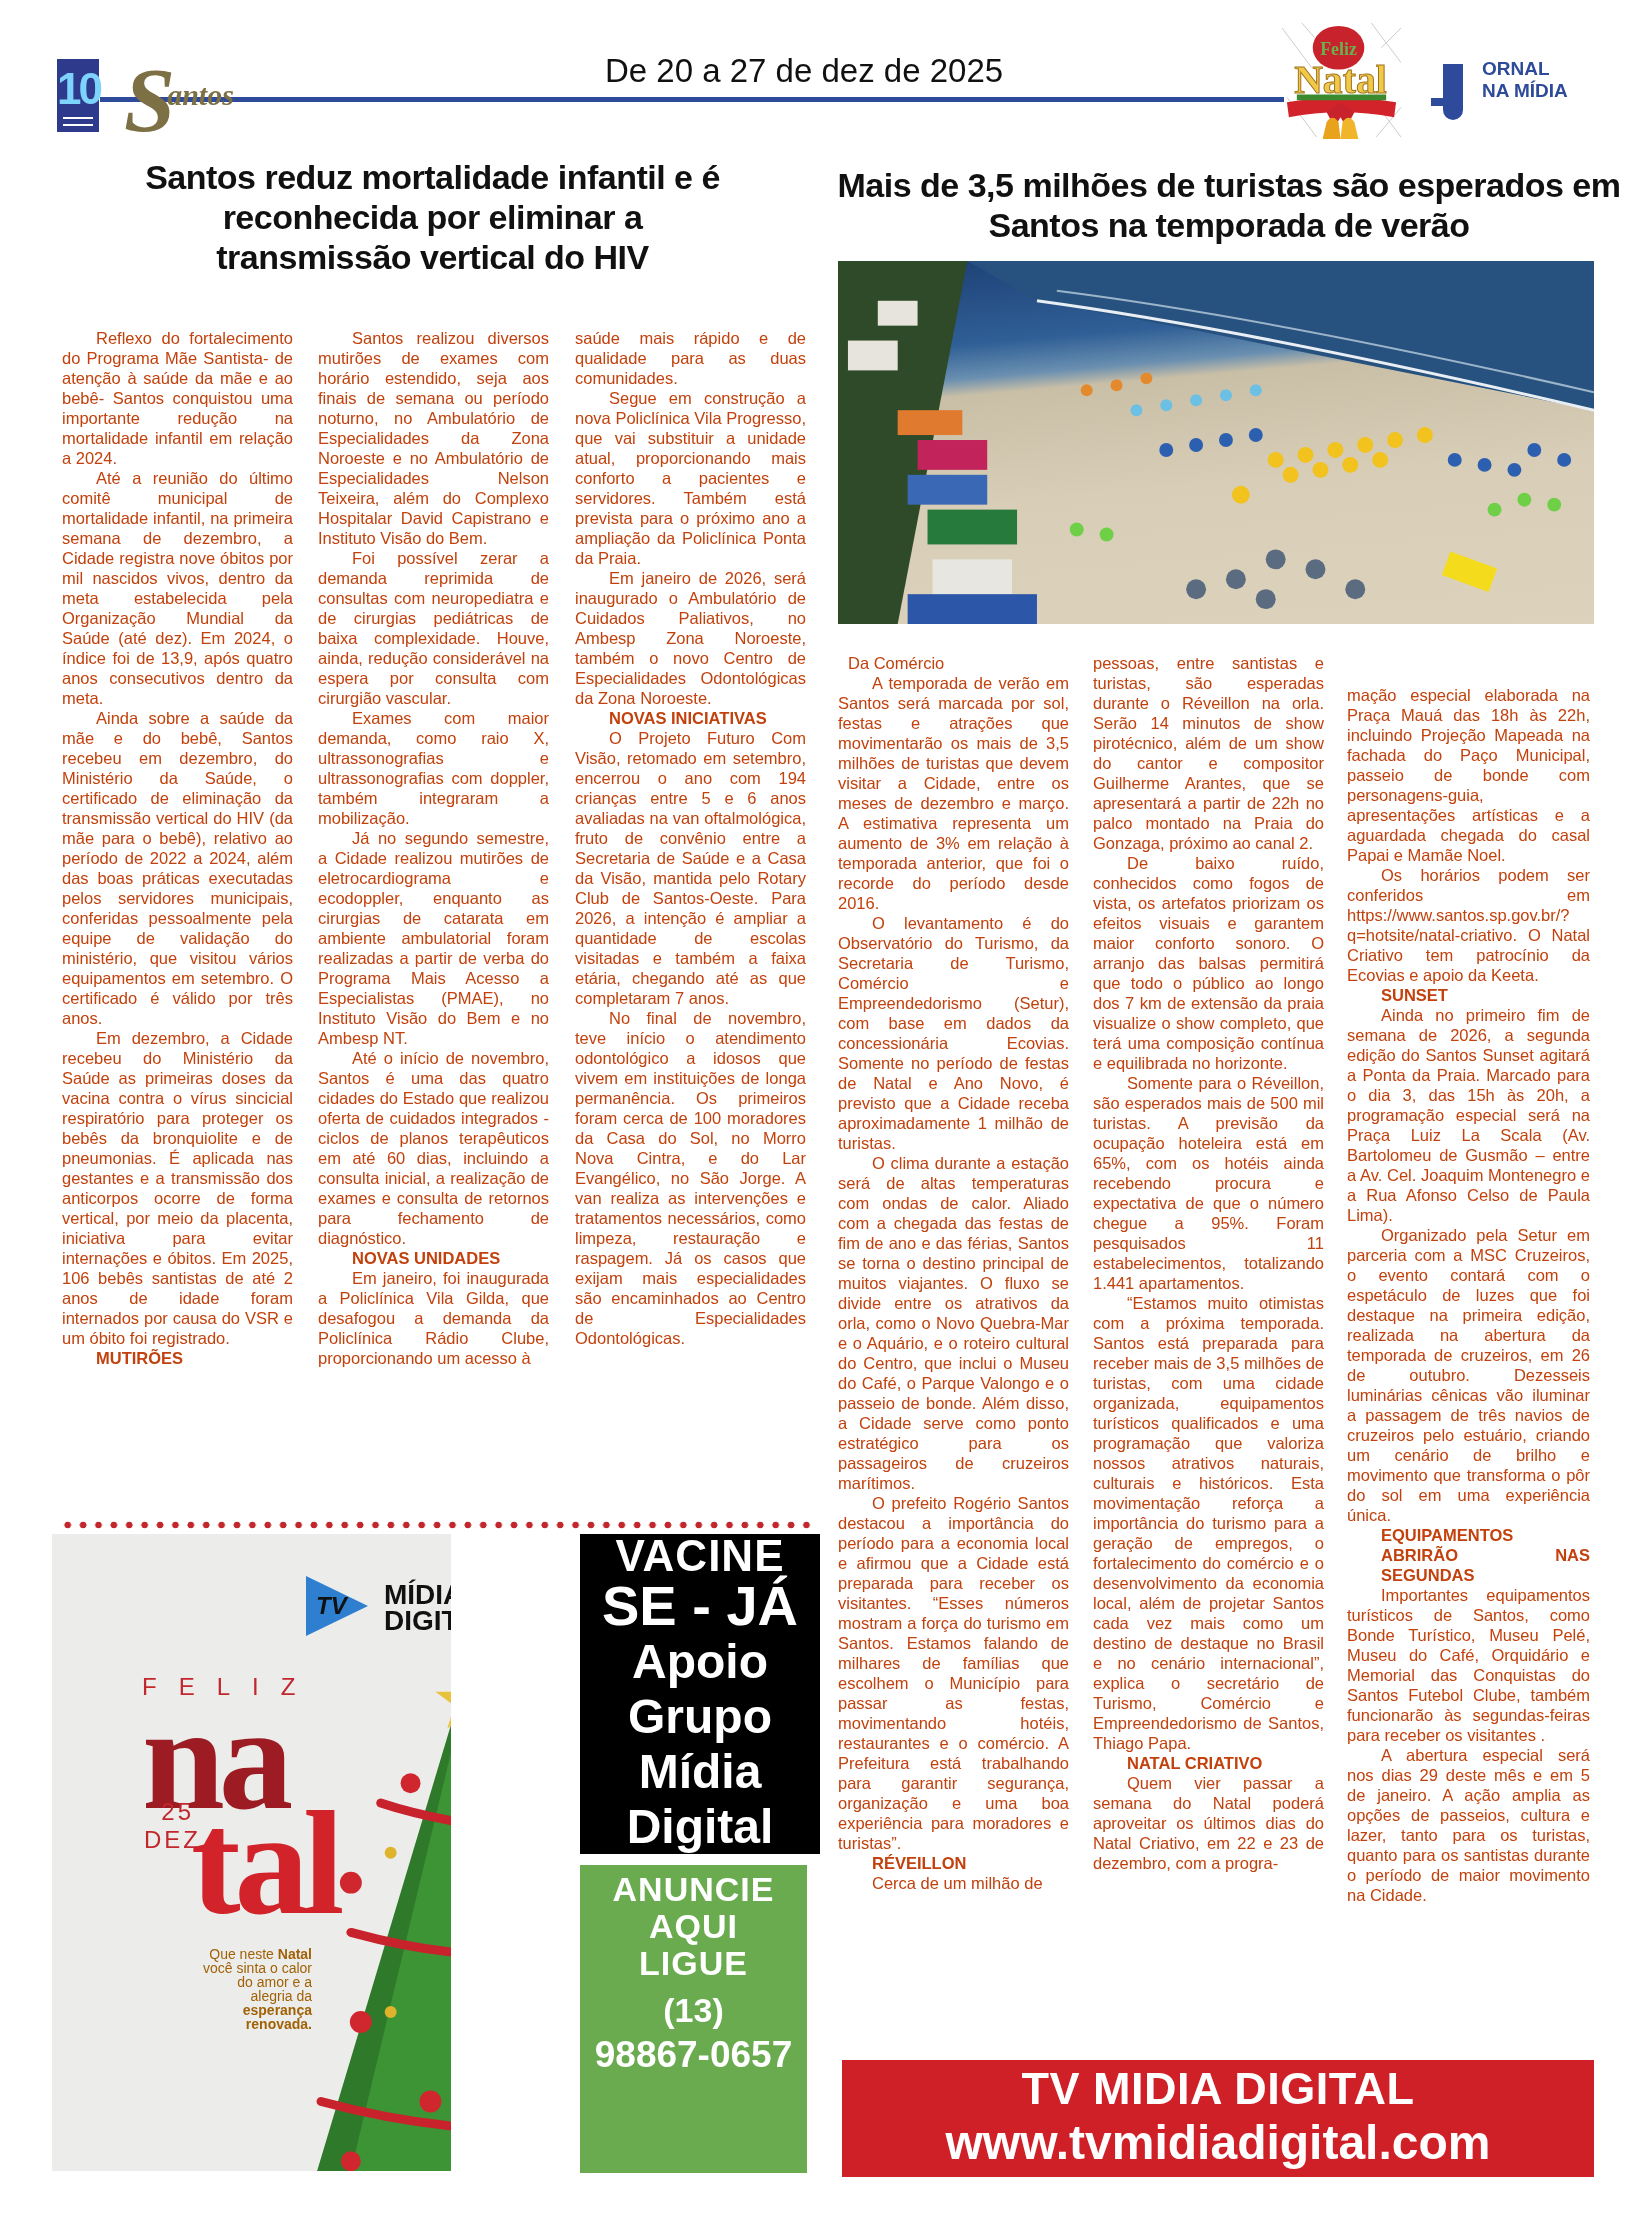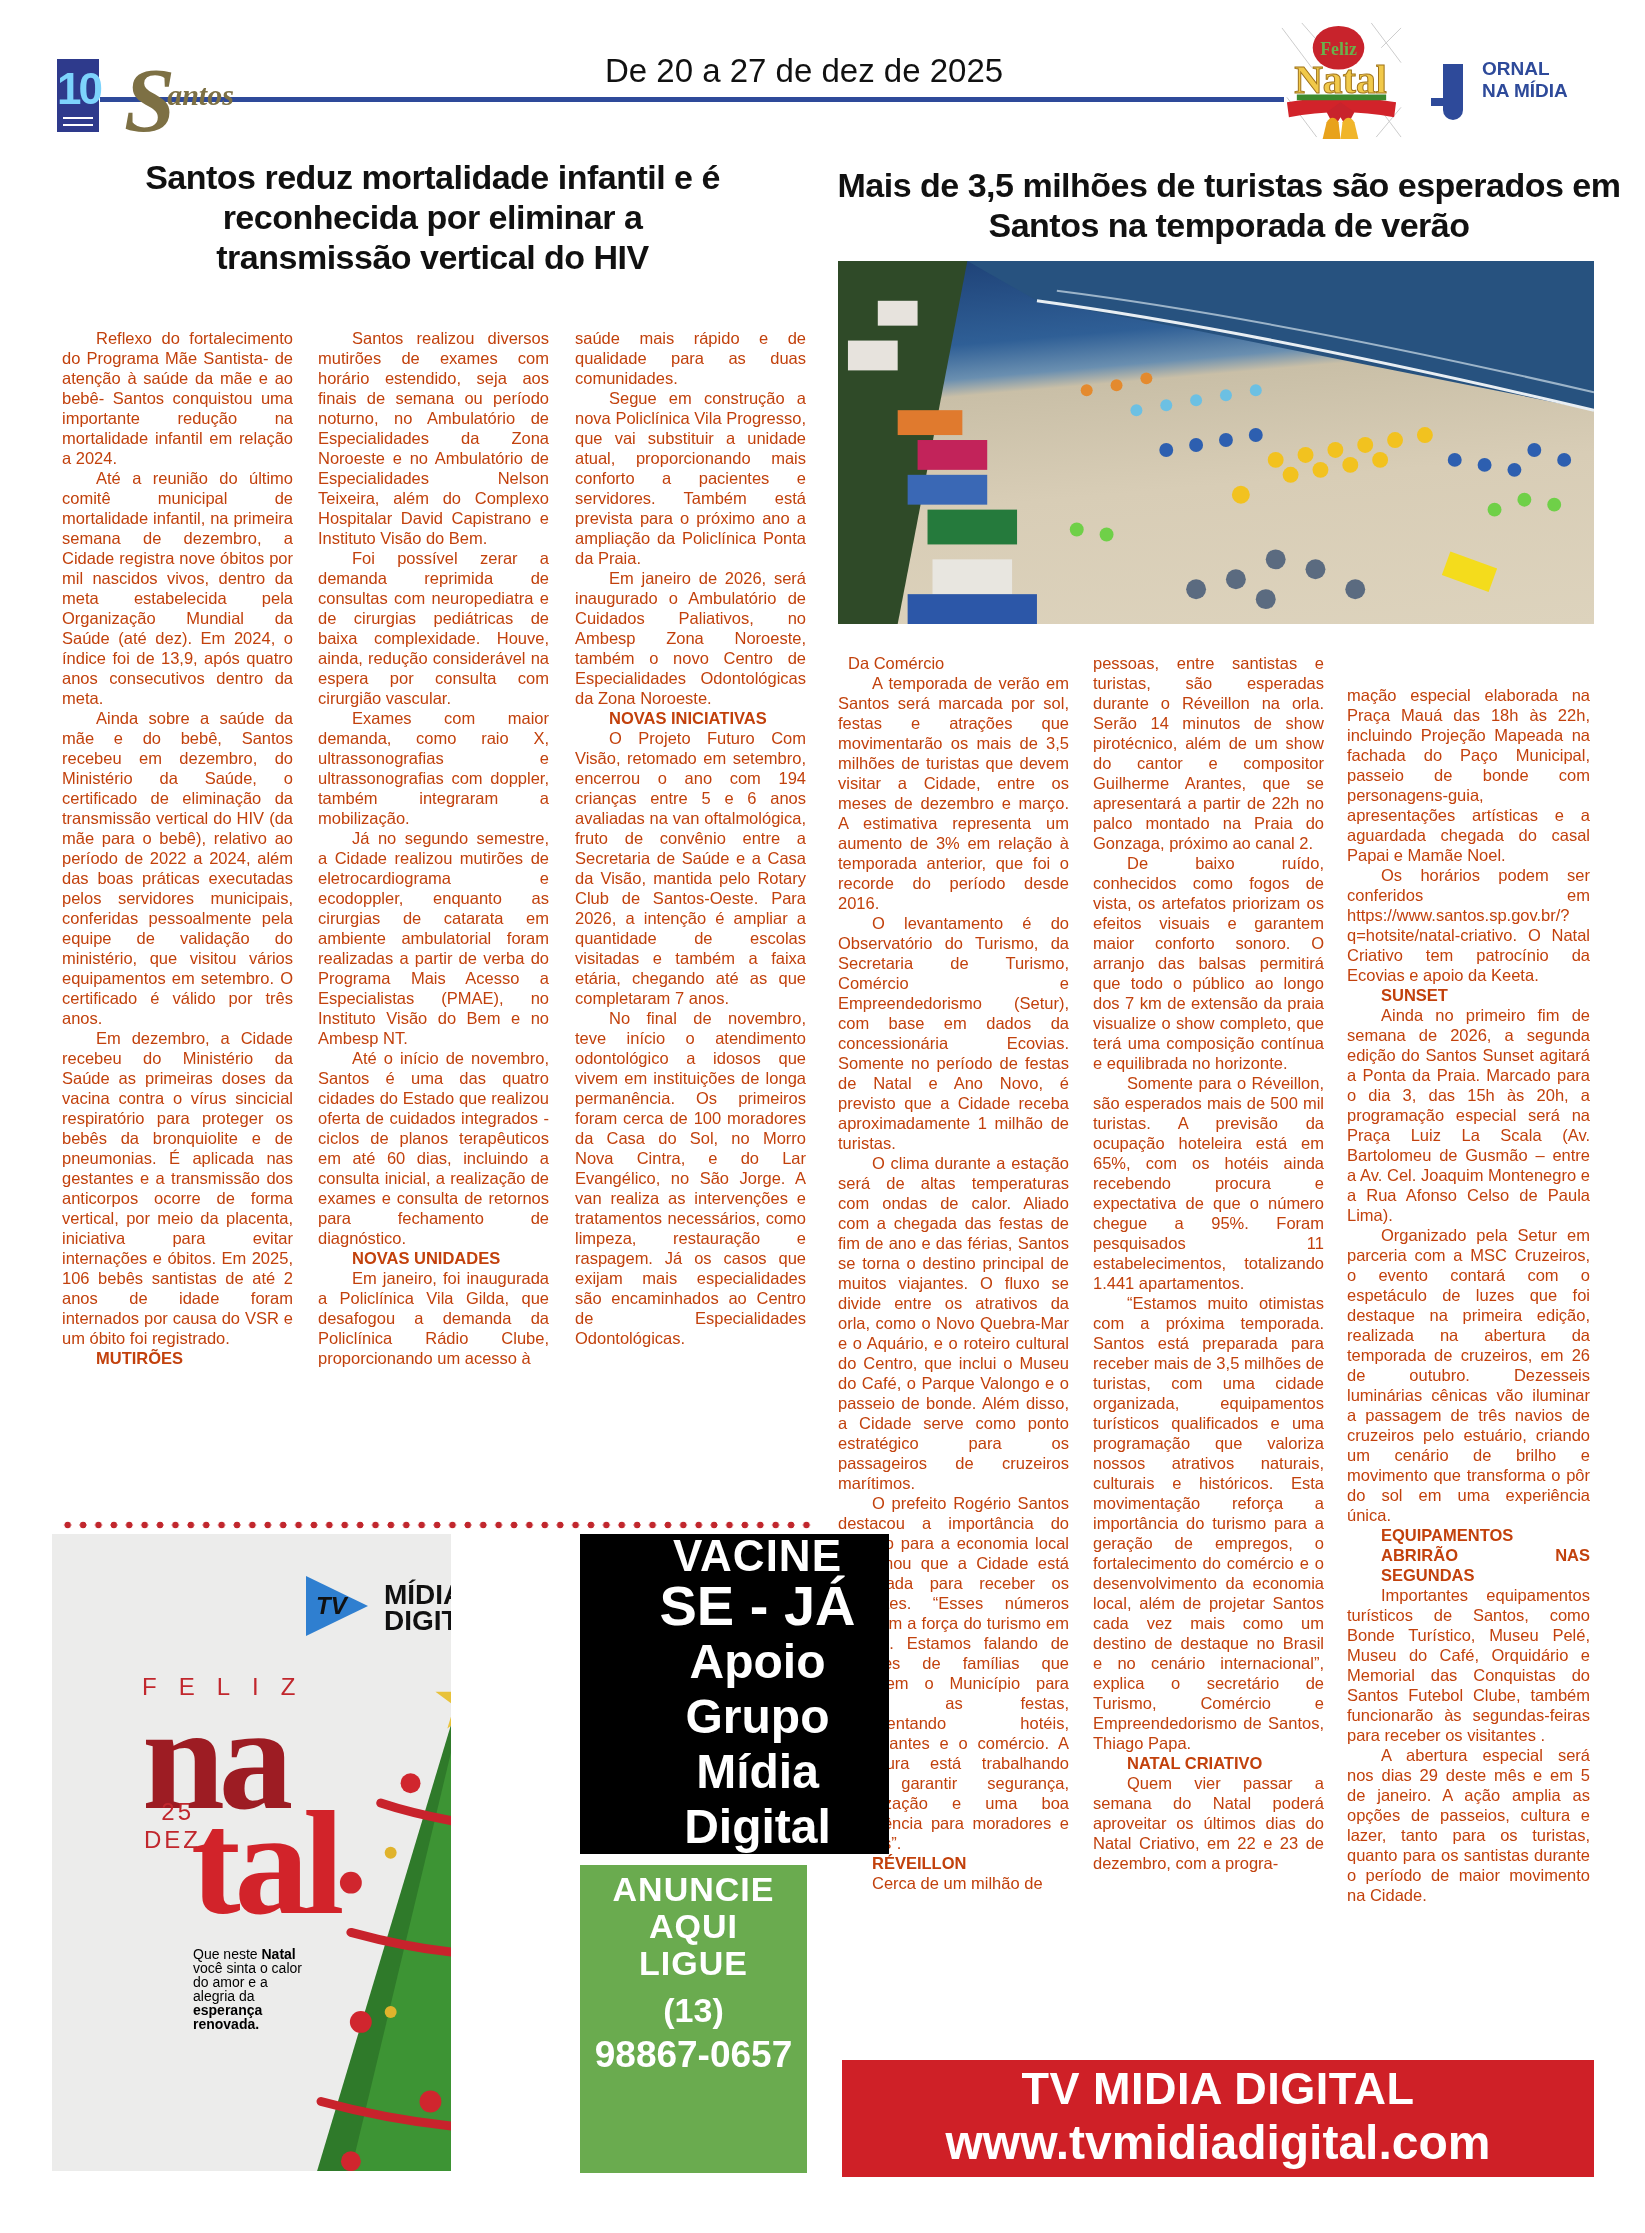--- a/index.html
+++ b/index.html
@@ -48,26 +48,26 @@
   
   .natal-ad { left:52px; top:1534px; width:399px; height:637px; background:#ececeb; overflow:hidden; }
   .natal-ad .tv-logo { position:absolute; left:254px; top:42px; }
   .tv-logo .play { position:absolute; left:0; top:0; width:0; height:0; border-top:30px solid transparent; border-bottom:30px solid transparent; border-left:62px solid #2f7fd0; }
   .tv-logo .tv { position:absolute; left:10px; top:16px; font-style:italic; font-weight:bold; font-size:24px; color:#111; }
   .tv-logo .brand { position:absolute; left:78px; top:6px; font-weight:bold; font-size:28px; line-height:26px; color:#111; white-space:nowrap; }
   .natal-ad .feliz { position:absolute; left:90px; top:139px; font-size:24px; letter-spacing:22px; color:#c1272d; }
   .natal-ad .na { position:absolute; left:90px; top:149px; font-family:"Liberation Serif", serif; font-weight:bold; font-size:149px; line-height:149px; color:#9d1c23; letter-spacing:-6px; }
   .natal-ad .tal { position:absolute; left:139px; top:254px; font-family:"Liberation Serif", serif; font-weight:bold; font-size:149px; line-height:149px; color:#d2232a; letter-spacing:-6px; }
   .natal-ad .date25 { position:absolute; left:92px; top:264px; font-size:24px; color:#c1272d; text-align:right; width:50px; line-height:28px; letter-spacing:3px; }
-  .natal-ad .msg { position:absolute; left:141px; top:413px; width:119px; font-size:14px; line-height:14px; color:#000000; }
+  .natal-ad .msg { position:absolute; left:141px; top:413px; width:119px; font-size:14px; line-height:14px; color:#a16207;text-align:right; }
   .natal-ad .msg b { font-weight:bold; }
   .tree { position:absolute; left:239px; top:100px; width:259px; height:557px; }
 
   
-  .vacine-ad { left:580px; top:1534px; width:263px; height:320px; background:#000; color:#fff; text-align:center; font-weight:bold;padding-left:46px; }
+  .vacine-ad { left:580px; top:1534px; width:240px; height:320px; background:#000; color:#fff; text-align:center; font-weight:bold; }
   .vacine-ad div { font-family:"Liberation Sans", sans-serif; }
   .vacine-ad .l1 { font-size:44px; line-height:44px; letter-spacing:1px; }
   .vacine-ad .l2 { font-size:56px; line-height:56px; }
   .vacine-ad .l3 { font-size:48px; line-height:55px; }
 
   .anuncie-ad { left:580px; top:1865px; width:227px; height:308px; background:#6aab4f; color:#fff; text-align:center; font-weight:bold; }
   .anuncie-ad .a1 { font-size:34px; line-height:37px; margin-top:6px; letter-spacing:1px; }
   .anuncie-ad .a2 { font-size:34px; line-height:44px; margin-top:6px; }
   .anuncie-ad .a3 { font-size:37px; line-height:46px; }
 

